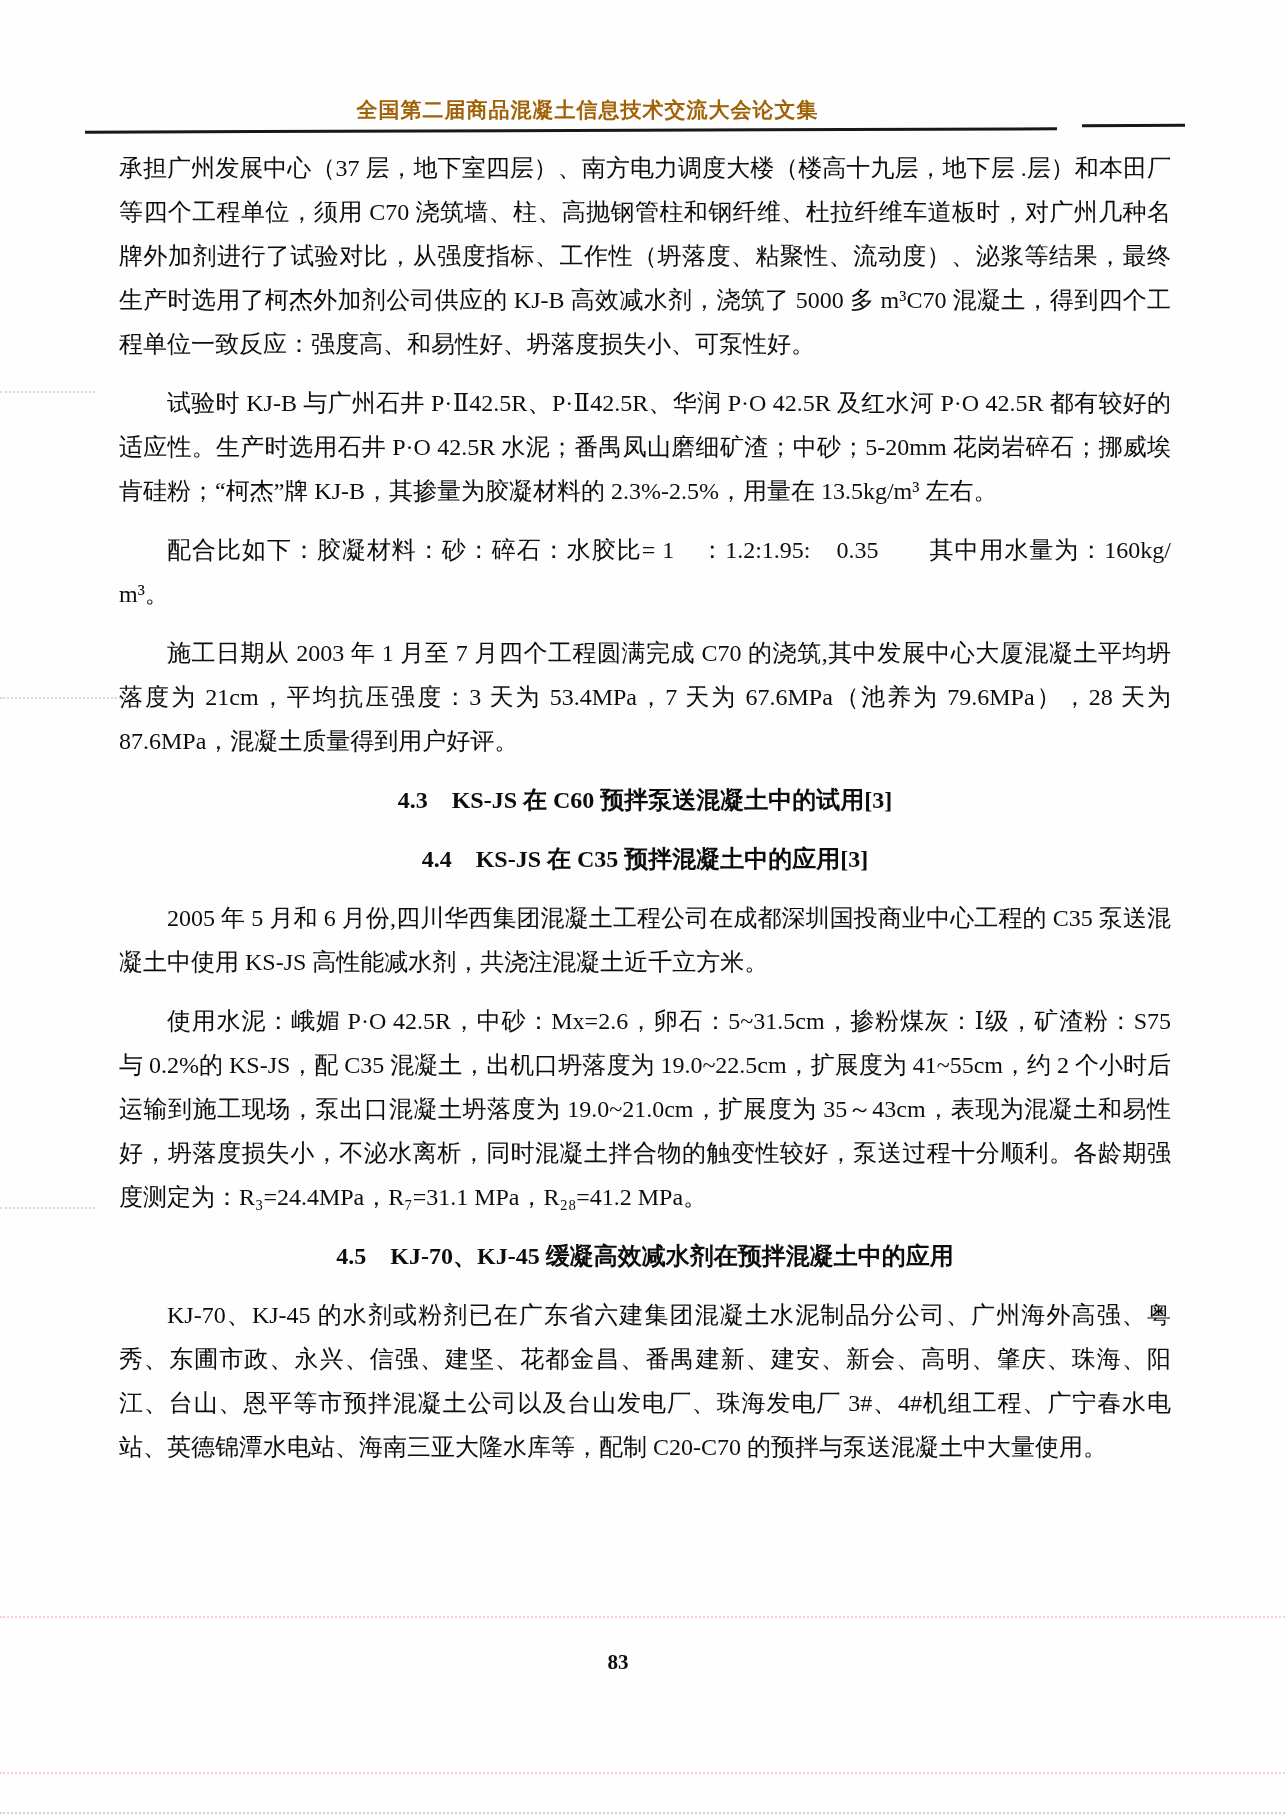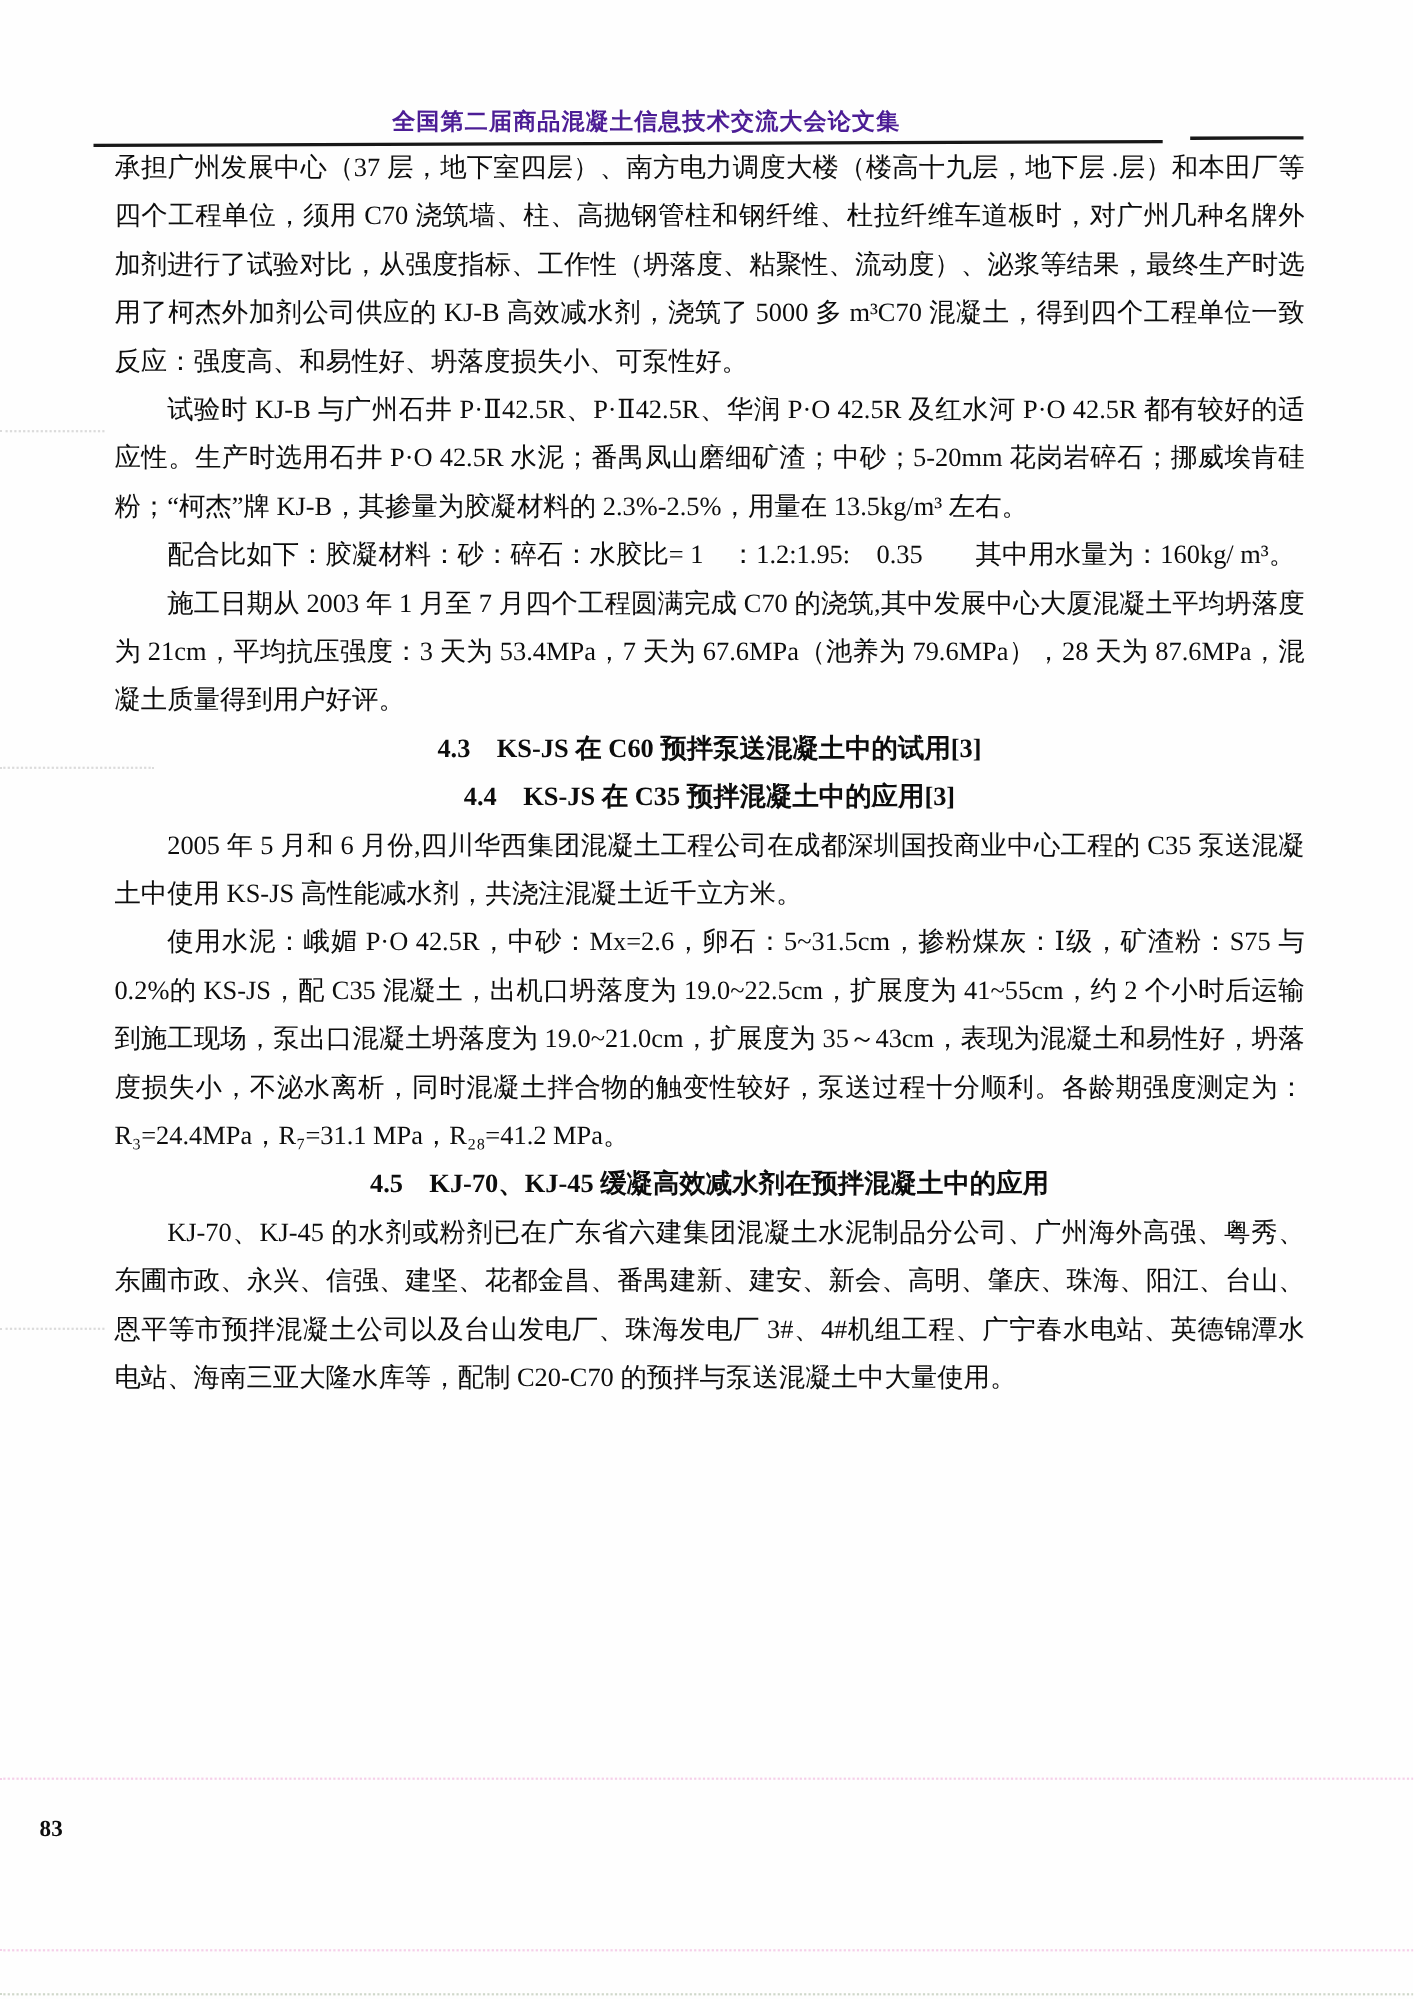--- a/index.html
+++ b/index.html
@@ -14,49 +14,49 @@
   }
   .header-title {
     position: absolute;
     top: 96px;
     left: 0;
     width: 1175px;
     text-align: center;
     font-size: 21px;
     font-weight: 700;
     letter-spacing: 1px;
-    color: #4c1d95;
+    color: #a16207;
   }
   .rule {
     position: absolute;
     background: #181818;
     height: 3px;
   }
   .rule-a { left: 85px;  top: 129px; width: 972px; transform: rotate(-0.2deg); }
   .rule-b { left: 1082px; top: 124px; width: 103px; transform: rotate(-0.2deg); }
   .content {
     position: absolute;
     left: 104px;
     top: 131px;
     width: 1082px;
     font-size: 24px;
     line-height: 44px;
     text-align: justify;
   }
-  .content p { margin: 0; padding: 0; }
+  .content p { margin: 15px; padding: 0; }
   .content p.ind { text-indent: 48px; }
   .content p.heading { font-weight: 700; text-align: center; }
   .page-number {
     position: absolute;
     top: 1650px;
     left: 0;
     width: 1236px;
+    text-align: center;
     font-size: 21px;
     font-weight: 700;
-    padding-left: 36px;
   }
   .scan-dots {
     position: absolute;
     height: 0;
     border-top: 2px dotted rgba(228, 120, 196, 0.35);
   }
   .dots-mid   { top: 1616px; left: 0; width: 1285px; }
   .dots-low   { top: 1772px; left: 0; width: 1285px; }
   .dots-edge  { top: 1812px; left: 0; width: 1285px; border-top-color: rgba(150, 170, 140, 0.45); }
   .dots-m1 { top: 391px;  left: 0; width: 95px;  border-top-color: rgba(140,140,140,0.30); }

